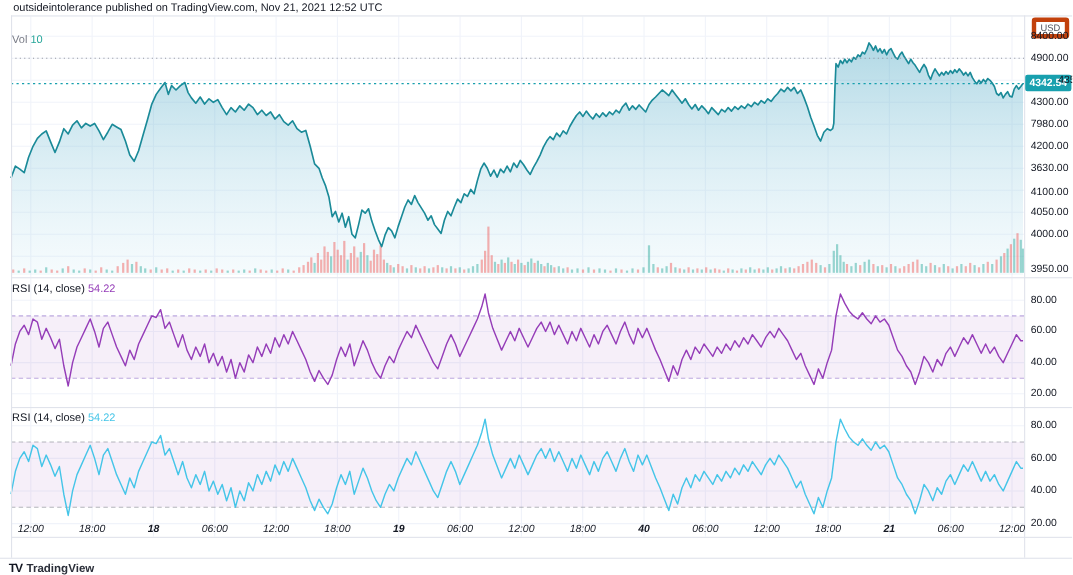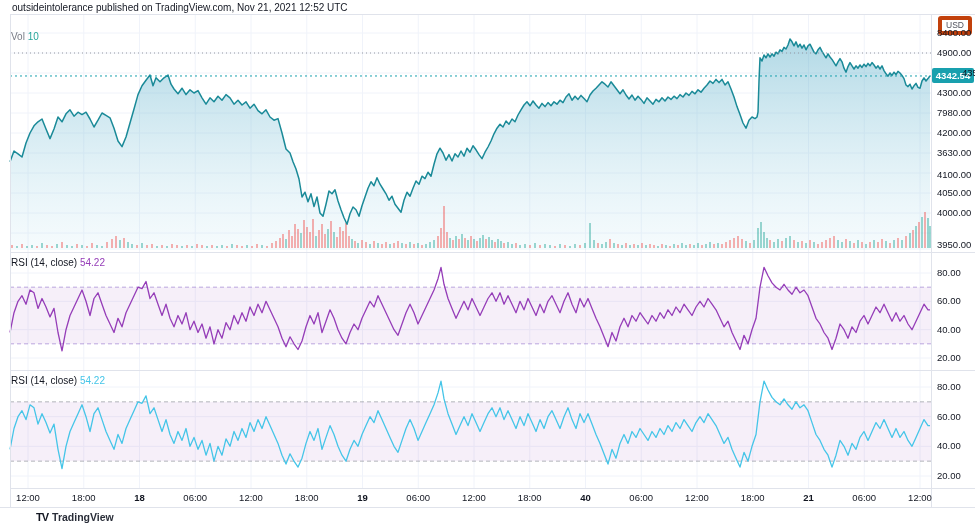--- a/index.html
+++ b/index.html
@@ -22,25 +22,25 @@
   .rsi-legend{font-size:10px;white-space:nowrap;}
   .rsi-legend .lbl{color:#131722;}
   
   #axis-col{left:931px;top:14px;width:44px;height:493px;}
   .axis-label{position:absolute;left:6px;font-size:9.5px;color:#131722;white-space:nowrap;}
   #usd-badge{position:absolute;left:7px;top:2px;font-size:8.5px;color:#50535e;border:4px solid #c2410c;
              border-radius:3px;padding:0 4px;line-height:11px;background:#fff;}
   #price-badge{position:absolute;left:1px;top:54px;width:42px;height:15px;border-radius:2px;
                color:#fff;font-size:9.5px;font-weight:bold;text-align:center;line-height:15px;}
   
-  #time-row{left:0;top:488px;width:931px;height:19px;}
+  #time-row{left:0;top:472px;width:931px;height:19px;font-style:italic;}
   .time-label{position:absolute;top:4px;transform:translateX(-50%);font-size:9.5px;color:#131722;}
   .time-label.bold{font-weight:bold;}
   
-  #footer{left:8px;top:510px;height:13px;display:flex;align-items:center;gap:4px;margin-left:28px;}
+  #footer{left:8px;top:510px;height:13px;display:flex;align-items:center;gap:4px;}
   #tv-logo{font-weight:900;font-size:11px;letter-spacing:-1px;color:#131722;}
   #tv-name{font-size:10.5px;font-weight:600;color:#2a2e39;}
   svg{position:absolute;left:0;display:block;}
 </style>
 </head>
 <body>
 
 <div id="stage">
   <div class="abs" id="attribution">outsideintolerance published on TradingView.com, Nov 21, 2021 12:52 UTC</div>
 

